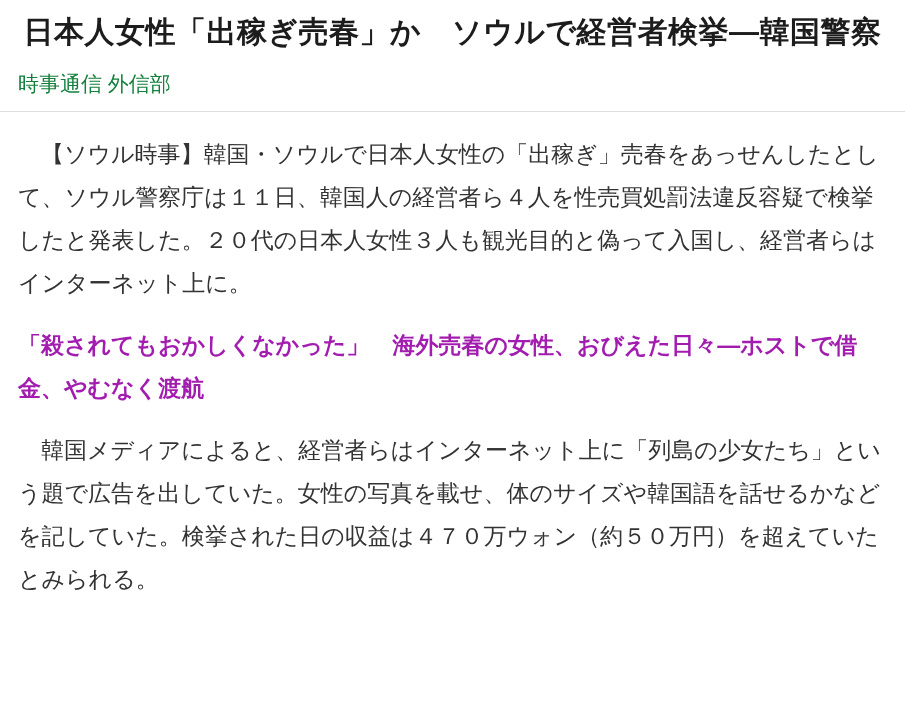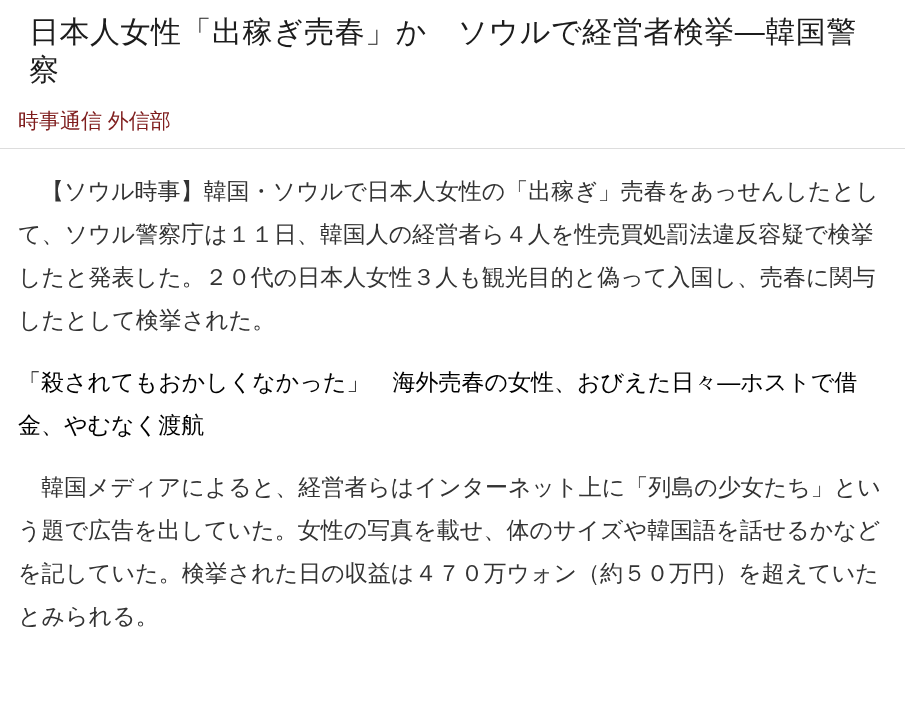--- a/index.html
+++ b/index.html
@@ -12,69 +12,71 @@
     height: 711px;
     overflow: hidden;
     font-family: "Liberation Sans", "DejaVu Sans", sans-serif;
     color: #333333;
   }
   .article {
     width: 905px;
   }
   .headline {
     margin: 0;
-    padding: 13px 20px 0 29px;
+    padding: 13px 20px 0 20px;
     font-size: 30px;
-    font-weight: normal;
+    font-weight: bold;
     line-height: 1.25;
     color: #1c1c1c;
     letter-spacing: 0.5px;
+    text-align: center;
   }
   .meta-row {
     display: flex;
     justify-content: space-between;
     align-items: baseline;
     padding: 19px 18px 13px 18px;
     font-size: 21px;
-    color: #7f1d1d;
+    color: #15803d;
   }
   .divider {
     border: none;
     border-top: 1px solid #dddddd;
     margin: 0;
     width: 905px;
   }
   .article-body {
     padding: 2px 18px 20px 18px;
     font-size: 23px;
     line-height: 43px;
   }
   .article-body p {
     margin: 19px 0;
   }
   .related-link {
-    color: #000000;
+    color: #a21caf;
     text-decoration: none;
     cursor: pointer;
+    font-weight: bold;
   }
 </style>
 </head>
 <body>
 
 <article class="article">
   <header>
     <h1 class="headline">日本人女性「出稼ぎ売春」か　ソウルで経営者検挙―韓国警察</h1>
     <div class="meta-row">
       <span>時事通信 外信部</span>
     </div>
   </header>
 
   <hr class="divider">
 
   <div class="article-body">
-    <p>　【ソウル時事】韓国・ソウルで日本人女性の「出稼ぎ」売春をあっせんしたとして、ソウル警察庁は１１日、韓国人の経営者ら４人を性売買処罰法違反容疑で検挙したと発表した。２０代の日本人女性３人も観光目的と偽って入国し、売春に関与したとして検挙された。</p>
+    <p>　【ソウル時事】韓国・ソウルで日本人女性の「出稼ぎ」売春をあっせんしたとして、ソウル警察庁は１１日、韓国人の経営者ら４人を性売買処罰法違反容疑で検挙したと発表した。２０代の日本人女性３人も観光目的と偽って入国し、経営者らはインターネット上に。</p>
 
     <p><a href="#" class="related-link">「殺されてもおかしくなかった」　海外売春の女性、おびえた日々―ホストで借金、やむなく渡航</a></p>
 
 
     <p>　韓国メディアによると、経営者らはインターネット上に「列島の少女たち」という題で広告を出していた。女性の写真を載せ、体のサイズや韓国語を話せるかなどを記していた。検挙された日の収益は４７０万ウォン（約５０万円）を超えていたとみられる。</p>
   </div>
 </article>
 
 </body></html>

